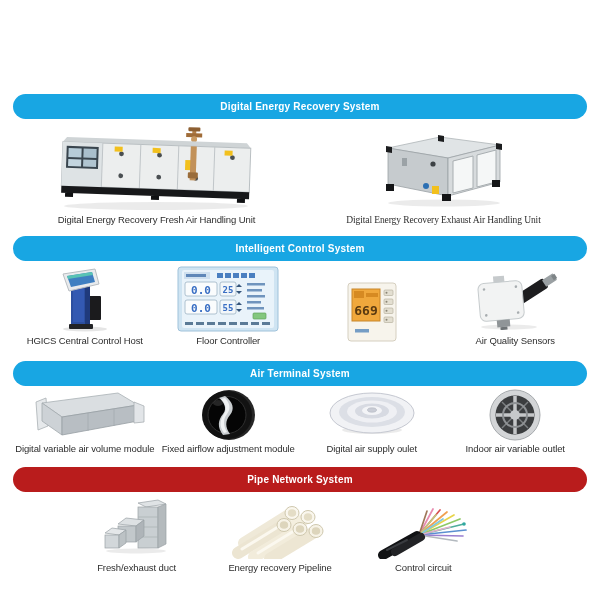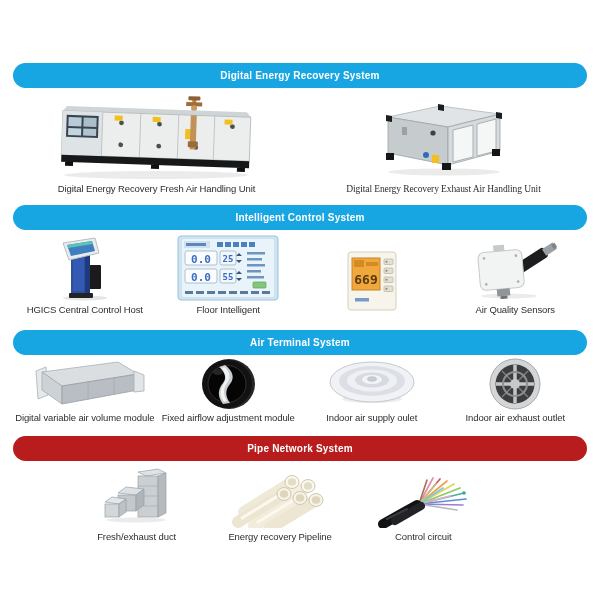--- a/index.html
+++ b/index.html
@@ -1,21 +1,21 @@
 <!DOCTYPE html>
 <html><head>
 <meta charset="utf-8">
 <style>
   html,body{margin:0;padding:0;}
   body{
     width:600px;height:600px;background:#ffffff;
     font-family:"Liberation Sans",sans-serif;
     overflow:hidden;position:relative;
   }
-  .page{padding:63px 13px 0 13px;}
+  .page{padding:94px 13px 0 13px;}
   .banner{
     height:25px;line-height:25px;border-radius:13px;
     text-align:center;color:#fff;font-weight:bold;font-size:10px;
     letter-spacing:.2px;
   }
   .row{display:flex;align-items:flex-end;}
   .cell{flex:1;display:flex;flex-direction:column;align-items:center;}
   .imgbox{display:flex;align-items:center;justify-content:center;width:100%;}
   .plabel{
     font-size:9.5px;color:#2d2d2d;margin-top:3px;white-space:nowrap;
@@ -188,21 +188,21 @@
           <rect x="8" y="56" width="8" height="3" fill="#5a7a96"></rect>
           <rect x="19" y="56" width="8" height="3" fill="#5a7a96"></rect>
           <rect x="30" y="56" width="8" height="3" fill="#5a7a96"></rect>
           <rect x="41" y="56" width="8" height="3" fill="#5a7a96"></rect>
           <rect x="52" y="56" width="8" height="3" fill="#5a7a96"></rect>
           <rect x="63" y="56" width="8" height="3" fill="#5a7a96"></rect>
           <rect x="74" y="56" width="8" height="3" fill="#5a7a96"></rect>
           <rect x="85" y="56" width="8" height="3" fill="#5a7a96"></rect>
         </svg>
       </div>
-      <div class="plabel" style="color: rgb(45, 45, 45);">Floor Intelligent</div>
+      <div class="plabel" style="color: rgb(45, 45, 45);">Floor Controller</div>
     </div>
 
     <div class="cell">
       <div class="imgbox">
         <svg width="62" height="64" viewBox="0 0 62 64">
           <rect x="7" y="2" width="48" height="58" rx="3" fill="#f7f4ec" stroke="#d5cfc0" stroke-width="1"></rect>
 
           <rect x="11" y="8" width="28" height="32" fill="#f0a83c" stroke="#c8862a" stroke-width="1"></rect>
           <rect x="13" y="10" width="10" height="7" fill="#d68a22"></rect>
           <rect x="25" y="12" width="12" height="4" fill="#d68a22"></rect>
@@ -293,37 +293,37 @@
         <svg width="92" height="50" viewBox="0 0 92 50">
           <ellipse cx="46" cy="40" rx="30" ry="4" fill="#000" opacity="0.08"></ellipse>
           <ellipse cx="46" cy="23" rx="42" ry="20" fill="#f1f2f5" stroke="#c5c8d1" stroke-width="1"></ellipse>
           <ellipse cx="46" cy="22" rx="33" ry="15" fill="#dcdfe6"></ellipse>
           <ellipse cx="46" cy="21.5" rx="25" ry="11" fill="#eff0f4"></ellipse>
           <ellipse cx="46" cy="21" rx="17" ry="7.5" fill="#d7dae2"></ellipse>
           <ellipse cx="46" cy="20.5" rx="10" ry="4.5" fill="#f3f4f7"></ellipse>
           <ellipse cx="46" cy="20" rx="4.5" ry="2.2" fill="#c9ccd5" stroke="#b2b6c0" stroke-width="0.6"></ellipse>
         </svg>
       </div>
-      <div class="plabel" style="color: rgb(45, 45, 45);">Indoor air supply oulet</div>
+      <div class="plabel" style="color: rgb(45, 45, 45);">Digital air supply oulet</div>
     </div>
 
     <div class="cell">
       <div class="imgbox">
         <svg width="58" height="52" viewBox="0 0 58 52">
           <circle cx="29" cy="26" r="25" fill="#d3d5d7" stroke="#a6aaad" stroke-width="1"></circle>
           <circle cx="29" cy="26" r="19.5" fill="#3b3d3f"></circle>
           <line x1="29" y1="7" x2="29" y2="45" stroke="#c4c6c8" stroke-width="3.5"></line>
           <line x1="10" y1="26" x2="48" y2="26" stroke="#c4c6c8" stroke-width="3.5"></line>
           <line x1="16" y1="13" x2="42" y2="39" stroke="#7d8082" stroke-width="1.5"></line>
           <line x1="42" y1="13" x2="16" y2="39" stroke="#7d8082" stroke-width="1.5"></line>
           <circle cx="29" cy="26" r="12" fill="none" stroke="#8e9194" stroke-width="2"></circle>
           <circle cx="29" cy="26" r="5" fill="#c7c9cb"></circle>
         </svg>
       </div>
-      <div class="plabel" style="color: rgb(45, 45, 45);">Indoor air exhaust outlet</div>
+      <div class="plabel" style="color: rgb(45, 45, 45);">Indoor air variable outlet</div>
     </div>
   </div>
 
   <div class="banner" style="background: #b91c1c; color: rgb(255, 255, 255);">Pipe Network System</div>
 
   <div class="row row4">
 
     <div class="cell">
       <div class="imgbox">
         <svg width="74" height="56" viewBox="0 0 74 56">

